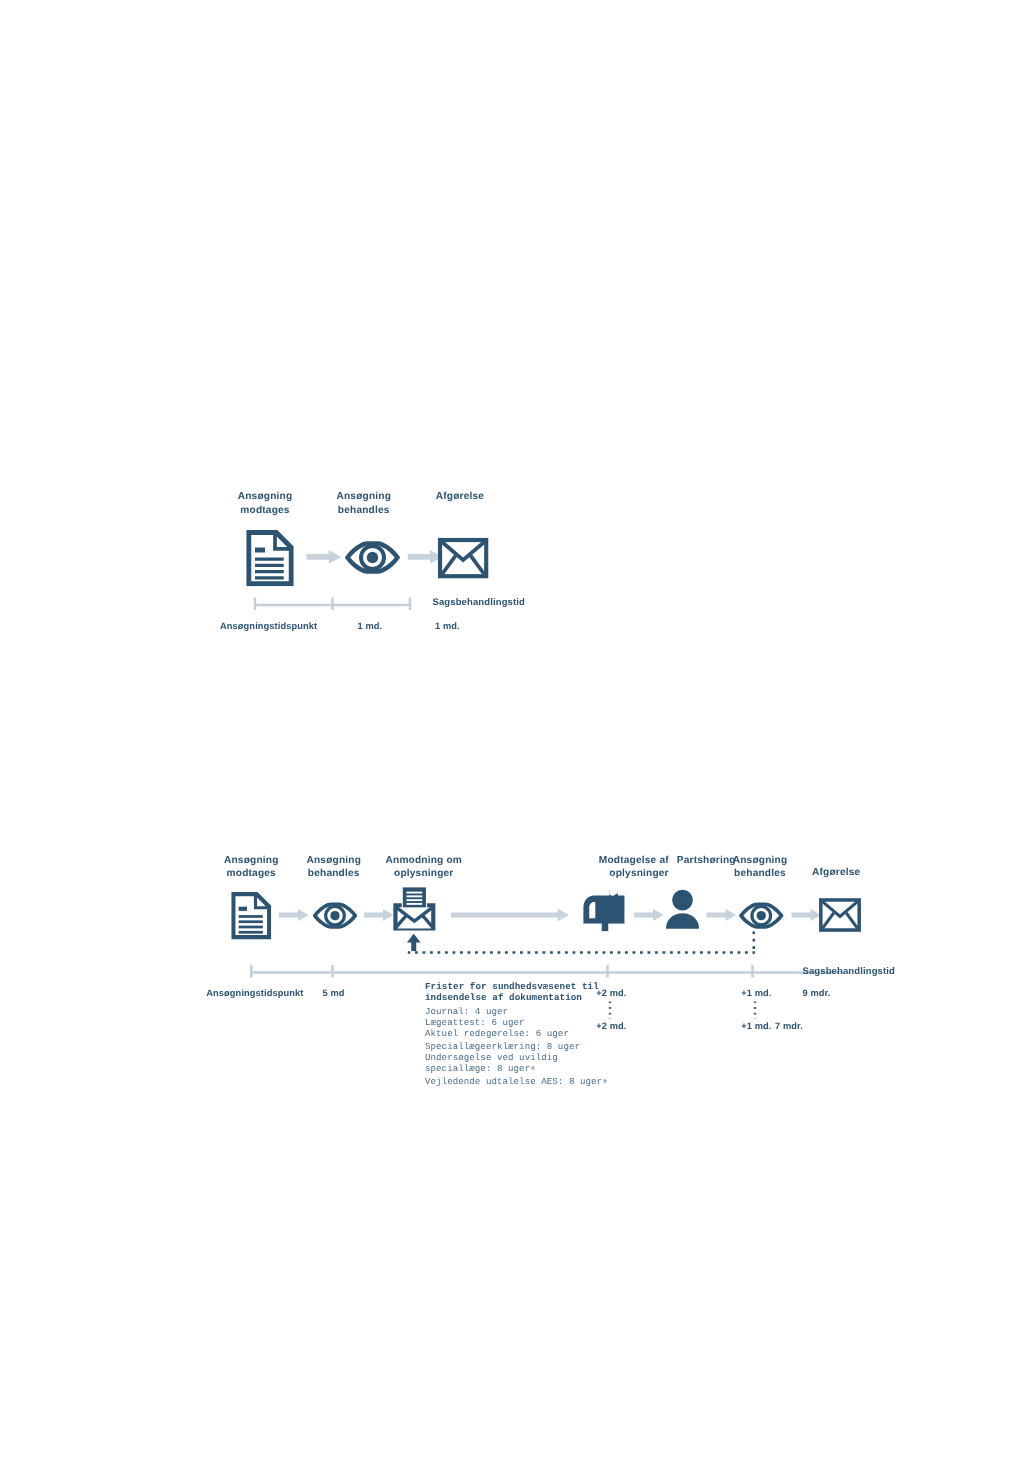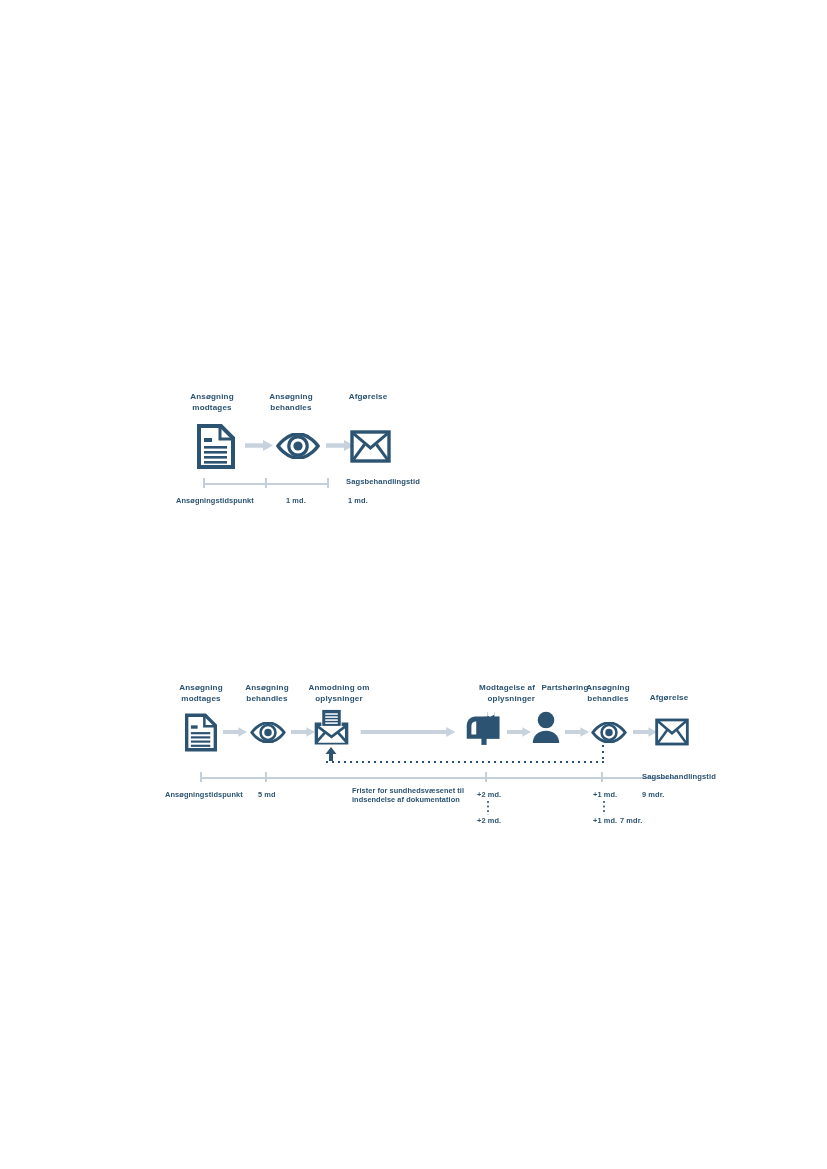--- a/index.html
+++ b/index.html
@@ -332,19 +332,28 @@
     <div class="dotted-v thin" style="left:327px; top:121px; height:14px;"></div>
     <div class="axis-label" style="left:317px; top:136px;">+2 md.</div>
 
     <div class="axis-label" style="left:433px; top:110px;">+1 md.</div>
     <div class="dotted-v thin" style="left:443px; top:121px; height:14px;"></div>
     <div class="axis-label" style="left:433px; top:136px;">+1 md.</div>
 
     <div class="axis-label" style="left:482px; top:110px;">9 mdr.</div>
     <div class="axis-label" style="left:460px; top:136px;">7 mdr.</div>
 
-    <div class="detail-block" style="left:192px; top:106px;">
+    <div class="detail-block" style="left:180px; top:106px;font-family:Liberation Mono, monospace;">
       <div class="detail-title">Frister for sundhedsvæsenet til
 indsendelse af dokumentation</div>
+      <ul class="detail-list">
+        <li>Journal: 4 uger</li>
+        <li>Lægeattest: 6 uger</li>
+        <li>Aktuel redegørelse: 6 uger</li>
+        <li>Speciallægeerklæring: 8 uger</li>
+        <li>Undersøgelse ved uvildig
+speciallæge: 8 uger+</li>
+        <li>Vejledende udtalelse AES: 8 uger+</li>
+      </ul>
     </div>
 
   </div>
 </div>
 
 </body></html>

